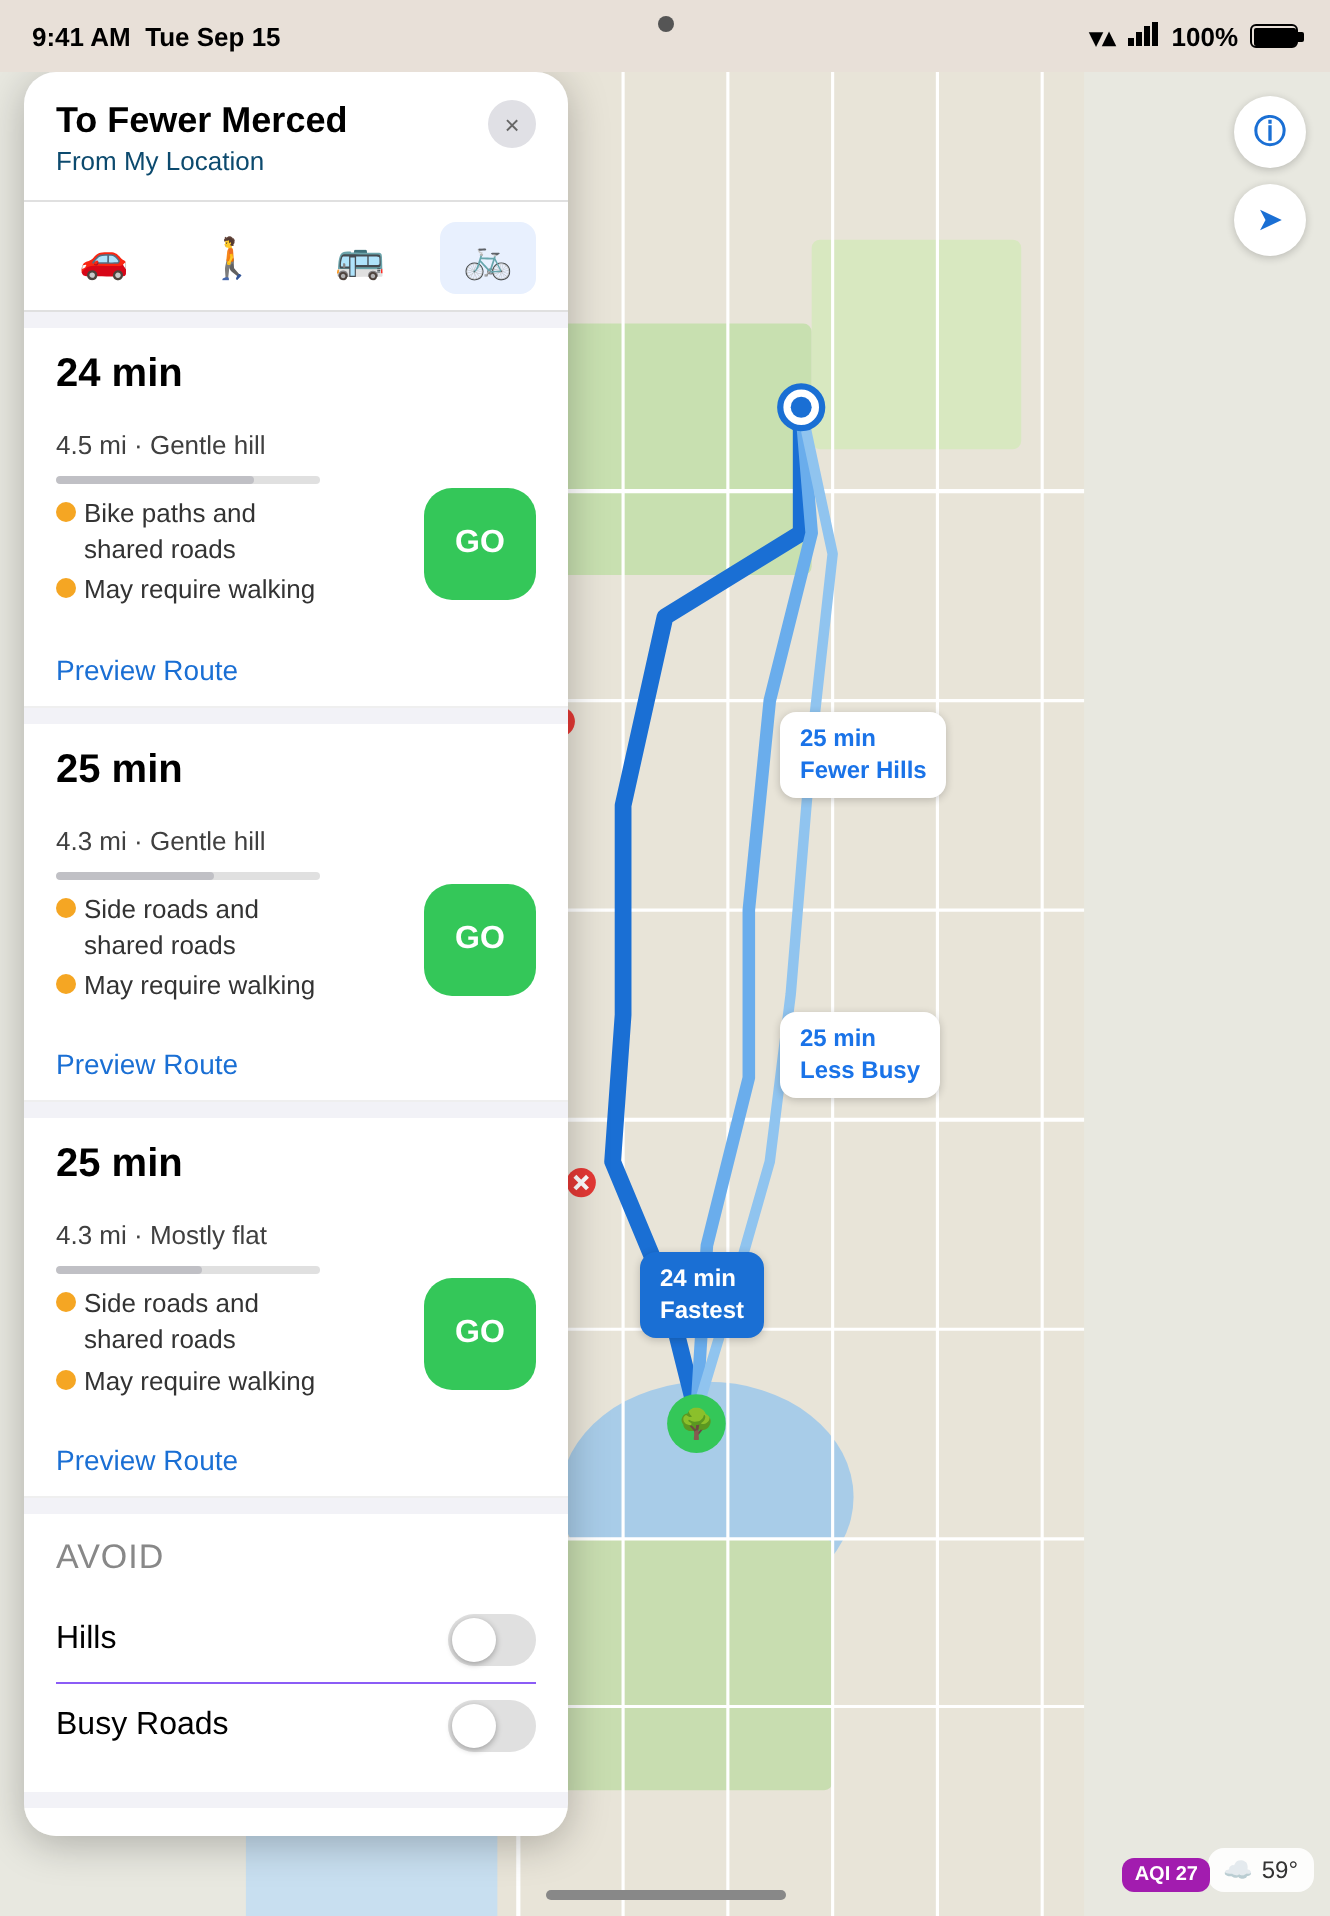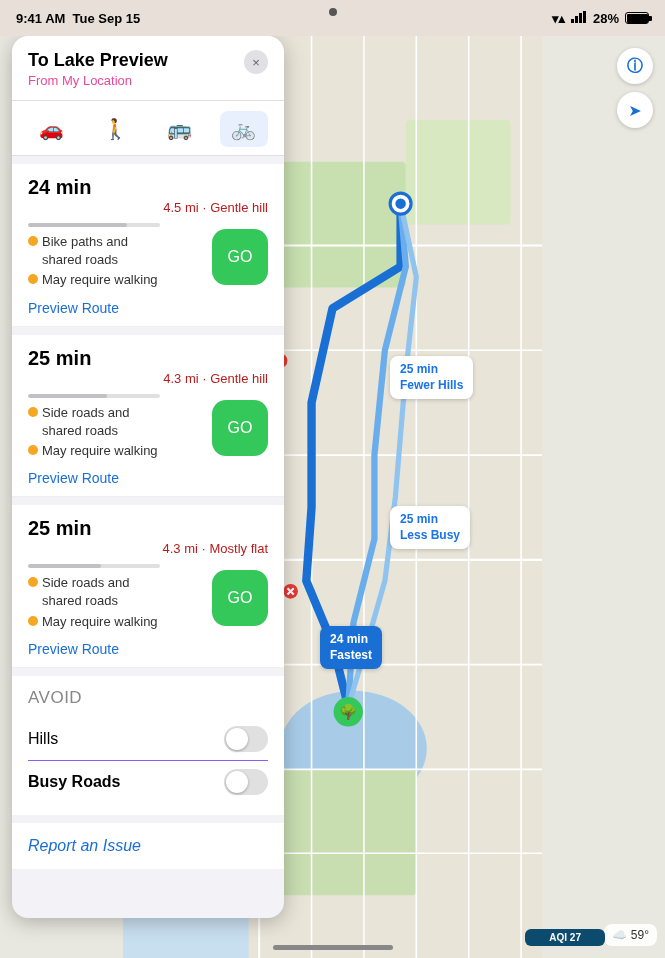--- a/index.html
+++ b/index.html
@@ -103,23 +103,23 @@
       background: rgba(255,255,255,0.9);
       border-radius: 8px;
       padding: 4px 8px;
       font-size: 12px;
       color: #333;
       display: flex; align-items: center; gap: 4px;
     }
     .aqi-badge {
       position: absolute;
       bottom: 12px; right: 60px;
-      background: #0c4a6e;
+      background: #a21caf;
       border-radius: 6px;
-      padding: 3px 24px;
+      padding: 3px 6px;
       font-size: 10px;
       color: white;
       font-weight: 600;
     }
 
     
     .directions-panel {
       position: absolute;
       top: 36px; left: 12px;
       width: 272px;
@@ -139,21 +139,21 @@
       padding: 14px 16px 12px;
       border-bottom: 1px solid #e0e0e0;
     }
     .header-title-row {
       display: flex;
       align-items: flex-start;
       justify-content: space-between;
     }
     .destination-title { font-size: 18px; font-weight: 700; color: #000; }
     .from-row { font-size: 13px; color: #888; margin-top: 2px; }
-    .from-row span { color: #ec4899; }
+    .from-row span { color: #0c4a6e; }
     .close-btn {
       width: 24px; height: 24px;
       background: #e0e0e5;
       border-radius: 50%;
       display: flex; align-items: center; justify-content: center;
       font-size: 13px; color: #666;
       cursor: pointer;
       flex-shrink: 0;
     }
 
@@ -177,21 +177,21 @@
     }
 
     
     .route-card {
       background: white;
       margin: 8px 0 0 0;
       padding: 12px 16px 10px;
       border-bottom: 1px solid #efefef;
     }
     .route-time { font-size: 20px; font-weight: 700; color: #000; }
-    .route-detail { font-size: 13px; color: #b91c1c; margin-top: 1px; text-align: right; }
+    .route-detail { font-size: 13px; color: #404040; margin-top: 16px; }
     .route-main {
       display: flex;
       align-items: center;
       margin-top: 8px;
       gap: 10px;
     }
     .route-info { flex: 1; }
     .progress-bar {
       width: 100%;
       height: 4px;
@@ -220,29 +220,29 @@
       border-radius: 50%;
       background: #f5a623;
       flex-shrink: 0;
       margin-top: 3px;
     }
     .go-btn {
       width: 56px; height: 56px;
       background: #34c759;
       border-radius: 14px;
       display: flex; align-items: center; justify-content: center;
-      color: white; font-size: 16px; font-weight: 400;
+      color: white; font-size: 16px; font-weight: 700;
       cursor: pointer;
       flex-shrink: 0;
       margin-left: 42px;
     }
     .preview-link {
       color: #1a6fd4;
       font-size: 14px;
-      margin-top: 8px;
+      margin-top: 20px;
       display: block;
       cursor: pointer;
     }
 
     
     .avoid-section {
       background: white;
       margin: 8px 0 0 0;
       padding: 12px 16px;
     }
@@ -252,21 +252,21 @@
       letter-spacing: 0.5px;
       margin-bottom: 10px;
     }
     .avoid-row {
       display: flex;
       align-items: center;
       justify-content: space-between;
       padding: 8px 0;
       border-bottom: 1px solid #8b5cf6;
     }
-    .avoid-row:last-of-type { border-bottom: none; font-weight: bold; }
+    .avoid-row:last-of-type { border-bottom: none; }
     .avoid-label { font-size: 16px; color: #000; }
     .toggle {
       width: 44px; height: 26px;
       background: #e0e0e0;
       border-radius: 13px;
       position: relative;
       cursor: pointer;
     }
     .toggle-thumb {
       position: absolute;
@@ -324,21 +324,21 @@
   <div class="status-right">
     <span>▾▴</span>
     <span>
       <svg width="16" height="12" viewBox="0 0 16 12">
           <rect x="0" y="8" width="3" height="4" fill="#000"></rect>
           <rect x="4" y="5" width="3" height="7" fill="#000"></rect>
           <rect x="8" y="2" width="3" height="10" fill="#000"></rect>
           <rect x="12" y="0" width="3" height="12" fill="#000"></rect>
         </svg>
     </span>
-    <span>28%</span>
+    <span>100%</span>
     <div class="battery-icon">
       <div class="battery-fill"></div>
       <div class="battery-tip"></div>
     </div>
   </div>
 </div>
 
 <div class="map-container">
   <svg class="map-svg" viewBox="0 0 400 880" xmlns="http://www.w3.org/2000/svg">
 
@@ -408,21 +408,21 @@
     <span>59°</span>
   </div>
   <div class="aqi-badge">AQI 27</div>
 </div>
 
 <div class="directions-panel">
 
   <div class="panel-header">
     <div class="header-title-row">
       <div>
-        <div class="destination-title">To Lake Preview</div>
+        <div class="destination-title">To Fewer Merced</div>
         <div class="from-row">
           <span>From</span> <span>My Location</span>
         </div>
       </div>
       <div class="close-btn">×</div>
     </div>
   </div>
 
   <div class="transport-tabs">
     <div class="transport-tab">🚗</div>

